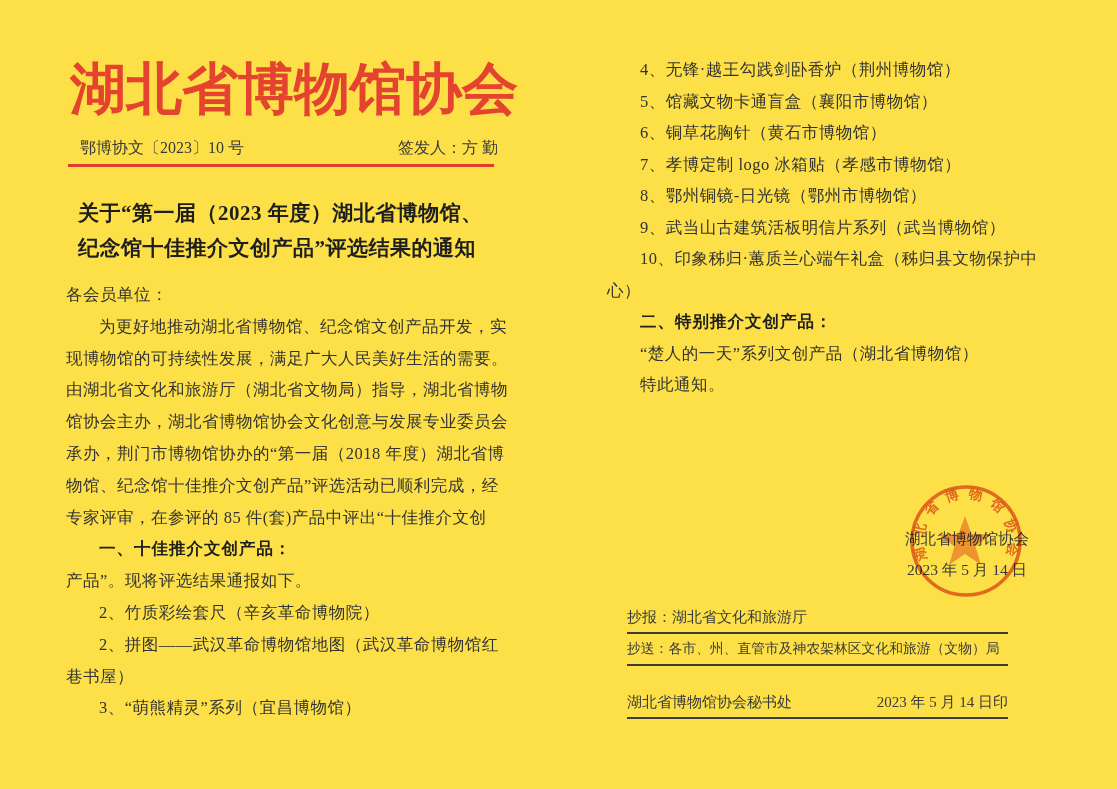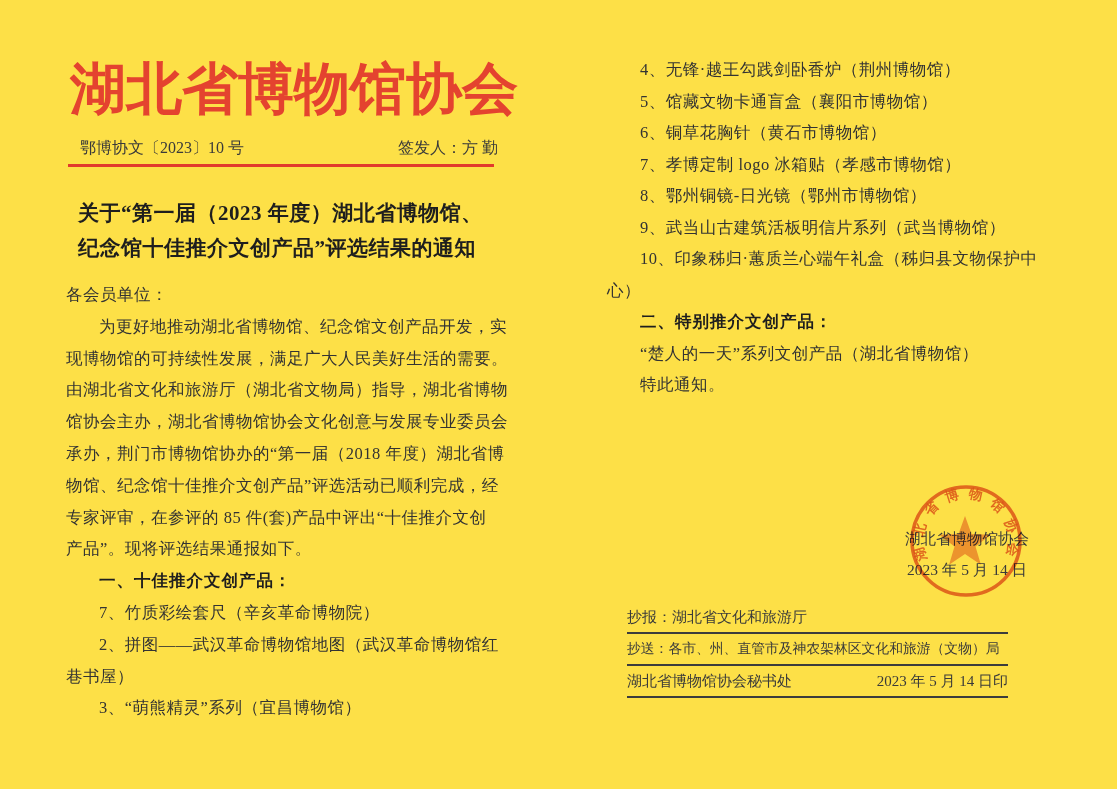--- a/index.html
+++ b/index.html
@@ -106,21 +106,21 @@
   }
   .footer-row {
     height: 32px;
     line-height: 30px;
     border-bottom: 2px solid #3c3c3c;
     font-size: 15px;
     white-space: nowrap;
     overflow: hidden;
   }
   .footer-row.small { font-size: 13.8px; letter-spacing: 0px; }
-  .footer-row.split { display: flex; justify-content: space-between; }
+  .footer-row.split { display: flex; justify-content: space-between; margin-top: 21px; }
 </style>
 </head>
 <body>
 
 <div class="page">
 
   <div class="masthead">湖北省博物馆协会</div>
 
   <div class="docnum-row">
     <span>鄂博协文〔2023〕10 号</span>
@@ -136,23 +136,23 @@
 
   <div class="left-body">
     <div class="ln">各会员单位：</div>
     <div class="ln ind">为更好地推动湖北省博物馆、纪念馆文创产品开发，实</div>
     <div class="ln">现博物馆的可持续性发展，满足广大人民美好生活的需要。</div>
     <div class="ln">由湖北省文化和旅游厅（湖北省文物局）指导，湖北省博物</div>
     <div class="ln">馆协会主办，湖北省博物馆协会文化创意与发展专业委员会</div>
     <div class="ln">承办，荆门市博物馆协办的“第一届（2018 年度）湖北省博</div>
     <div class="ln">物馆、纪念馆十佳推介文创产品”评选活动已顺利完成，经</div>
     <div class="ln">专家评审，在参评的 85 件(套)产品中评出“十佳推介文创</div>
+    <div class="ln ind bold">一、十佳推介文创产品：</div>
     <div class="ln">产品”。现将评选结果通报如下。</div>
-    <div class="ln ind bold">一、十佳推介文创产品：</div>
-    <div class="ln ind">7、竹质彩绘套尺（辛亥革命博物院）</div>
+    <div class="ln ind">2、竹质彩绘套尺（辛亥革命博物院）</div>
     <div class="ln ind">2、拼图——武汉革命博物馆地图（武汉革命博物馆红</div>
     <div class="ln">巷书屋）</div>
     <div class="ln ind">3、“萌熊精灵”系列（宜昌博物馆）</div>
   </div>
 
   <div class="right-body">
     <div class="ln ind">4、无锋·越王勾践剑卧香炉（荆州博物馆）</div>
     <div class="ln ind">5、馆藏文物卡通盲盒（襄阳市博物馆）</div>
     <div class="ln ind">6、铜草花胸针（黄石市博物馆）</div>
     <div class="ln ind">7、孝博定制 logo 冰箱贴（孝感市博物馆）</div>

